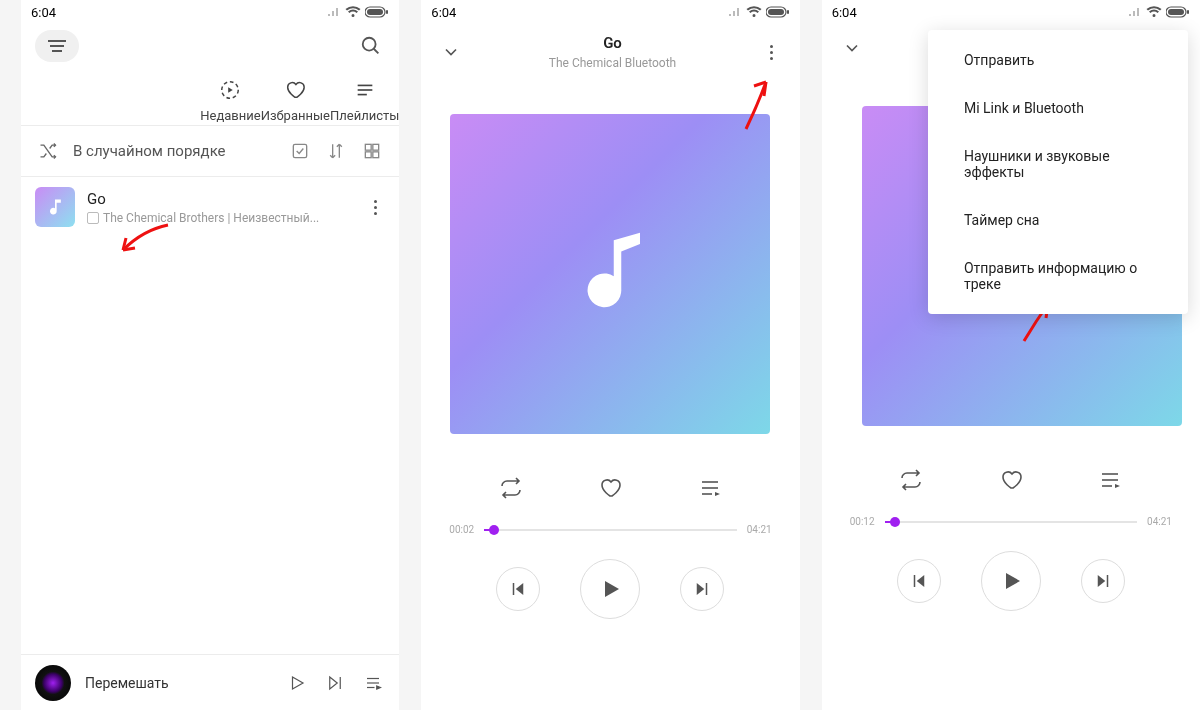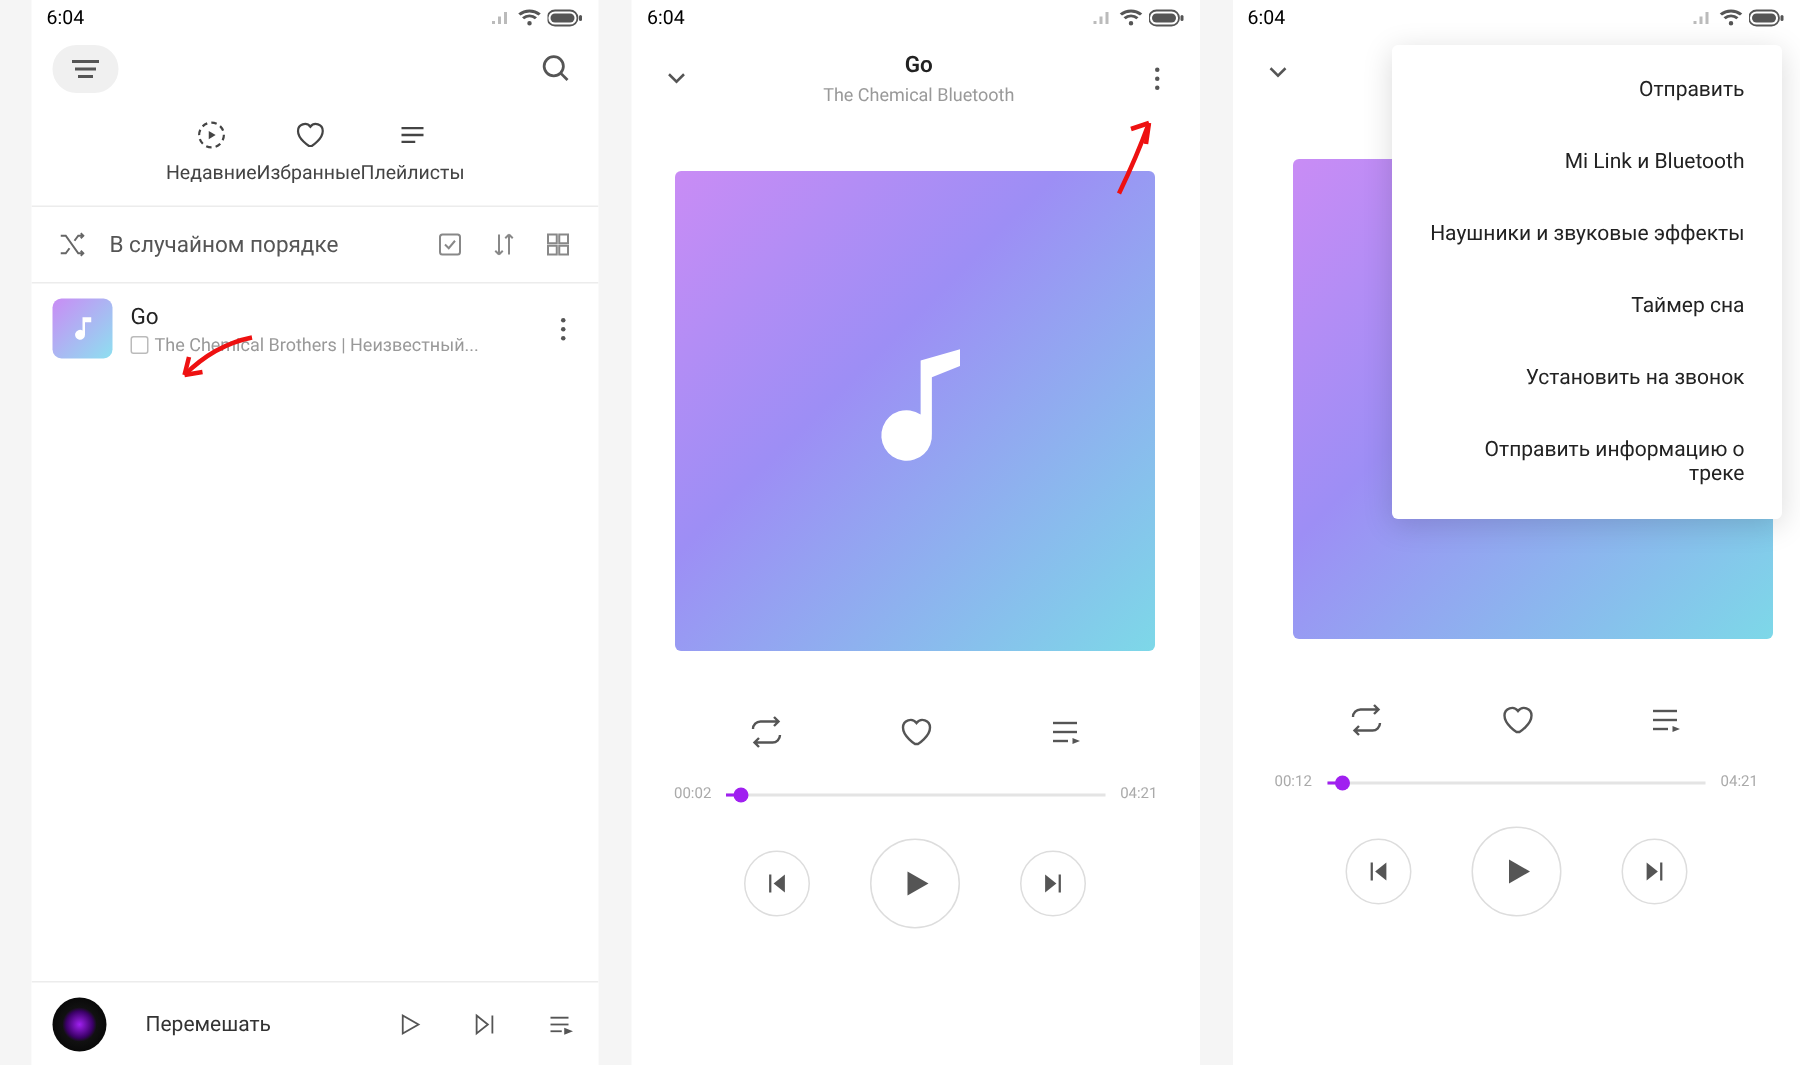--- a/index.html
+++ b/index.html
@@ -11,38 +11,38 @@
   .status-right { display: flex; align-items: center; gap: 4px; }
 
   
   .top-bar { height: 44px; display: flex; align-items: center; padding: 0 14px; gap: 10px; }
   .menu-btn { width: 44px; height: 32px; background: #f0f0f0; border-radius: 16px; display: flex; flex-direction: column; justify-content: center; align-items: center; gap: 3px; }
   .menu-btn span { display:block; height:2px; background:#555; }
   .menu-btn span:nth-child(1){width:18px;} .menu-btn span:nth-child(2){width:14px;} .menu-btn span:nth-child(3){width:10px;}
   .top-bar-spacer { flex:1; }
   .search-btn { width:28px; height:28px; display:flex; align-items:center; justify-content:center; }
 
-  .tabs { display:flex; justify-content:center; padding: 10px 0 14px; border-bottom: 1px solid #ececec; }
+  .tabs { display:flex; justify-content:flex-end; padding: 10px 0 2px; border-bottom: 1px solid #ececec; }
   .tab { display:flex; flex-direction:column; align-items:center; gap:6px; color:#444; font-size:13px; }
   .tab-icon { width:24px; height:24px; display:flex; align-items:center; justify-content:center; }
 
   .controls-row { display:flex; align-items:center; padding:14px 16px; border-bottom:1px solid #ececec; gap:14px; color:#555; font-size:15px; }
   .controls-row .spacer { flex:1; }
   .ctrl-icon { width:22px; height:22px; display:flex; align-items:center; justify-content:center; }
 
   .track-row { display:flex; align-items:center; padding:10px 14px; gap:12px; }
   .track-art { width:40px; height:40px; border-radius:6px; background: linear-gradient(135deg, #c98cf5, #8de0f0); display:flex; align-items:center; justify-content:center; }
   .track-info { flex:1; }
   .track-title { font-size:15px; color:#222; }
   .track-sub { font-size:12px; color:#999; margin-top:3px; display:flex; align-items:center; gap:4px; }
   .lyric-badge { width:12px; height:12px; border:1px solid #bbb; border-radius:2px; display:inline-block; }
   .more-dots { width:20px; display:flex; flex-direction:column; align-items:center; gap:3px; }
   .more-dots span { width:3px; height:3px; background:#555; border-radius:50%; }
 
-  .bottom-bar { position:absolute; bottom:0; left:0; right:0; height:56px; border-top:1px solid #ececec; display:flex; align-items:center; padding:0 14px; gap:26px; background:#fff; }
+  .bottom-bar { position:absolute; bottom:0; left:0; right:0; height:56px; border-top:1px solid #ececec; display:flex; align-items:center; padding:0 14px; gap:14px; background:#fff; }
   .disc { width:36px; height:36px; border-radius:50%; background: radial-gradient(circle at center, #a020f0 0%, #3a0066 35%, #111 45%, #000 100%); }
   .bottom-bar .lbl { flex:1; font-size:14px; color:#333; }
   .mini-btn { width:24px; height:24px; display:flex; align-items:center; justify-content:center; }
 
   
   .player-top { display:flex; align-items:center; padding:10px 16px; }
   .chevron { width:28px; height:28px; display:flex; align-items:center; justify-content:center; }
   .player-title-wrap { flex:1; text-align:center; }
   .player-title { font-size:15px; font-weight:600; color:#222; }
   .player-artist { font-size:12px; color:#999; margin-top:4px; }
@@ -56,21 +56,21 @@
   .progress-row { display:flex; align-items:center; padding: 4px 28px; gap:10px; font-size:10px; color:#aaa; }
   .progress-track { flex:1; height:2px; background:#e4e4e4; position:relative; }
   .progress-fill { position:absolute; left:0; top:0; bottom:0; width:4%; background:#a020f0; }
   .progress-thumb { position:absolute; left:4%; top:50%; transform:translate(-50%,-50%); width:10px; height:10px; border-radius:50%; background:#a020f0; }
 
   .transport { display:flex; justify-content:center; align-items:center; gap:40px; padding: 20px 0; }
   .tbtn { width:44px; height:44px; border:1px solid #ddd; border-radius:50%; display:flex; align-items:center; justify-content:center; }
   .tbtn.big { width:60px; height:60px; }
 
   
-  .popup { position:absolute; top:30px; right:12px; width:260px; background:#fff; border-radius:4px; box-shadow: 0 4px 20px rgba(0,0,0,0.15); padding: 6px 5px; z-index:10;text-align:right; }
+  .popup { position:absolute; top:30px; right:12px; width:260px; background:#fff; border-radius:4px; box-shadow: 0 4px 20px rgba(0,0,0,0.15); padding: 6px 16px; z-index:10; }
   .popup-item { padding:16px 20px; font-size:14px; color:#222; }
 
   
   .red-arrow { position:absolute; pointer-events:none; }
 
   svg { display:block; }
 </style>
 </head>
 <body>
 
@@ -359,21 +359,20 @@
       </div>
     <div class="player-title-wrap"></div>
     <div style="width:24px;"></div>
   </div>
 
   <div class="popup">
     <div class="popup-item">Отправить</div>
     <div class="popup-item">Mi Link и Bluetooth</div>
     <div class="popup-item">Наушники и звуковые эффекты</div>
     <div class="popup-item">Таймер сна</div>
-    <div class="popup-item">Установить на звонок</div>
     <div class="popup-item">Отправить информацию о треке</div>
   </div>
 
   <svg class="red-arrow" style="left:194px; top:296px;" width="50" height="50" viewBox="0 0 50 50">
       <path d="M8 45 Q 20 25 32 8" fill="none" stroke="#e11" stroke-width="3"></path>
       <path d="M32 8 l-14 2 M32 8 l-2 14" fill="none" stroke="#e11" stroke-width="3"></path>
     </svg>
 
   <div class="album-art" style="margin-left:40px; margin-top:34px; width:320px;"></div>
 

